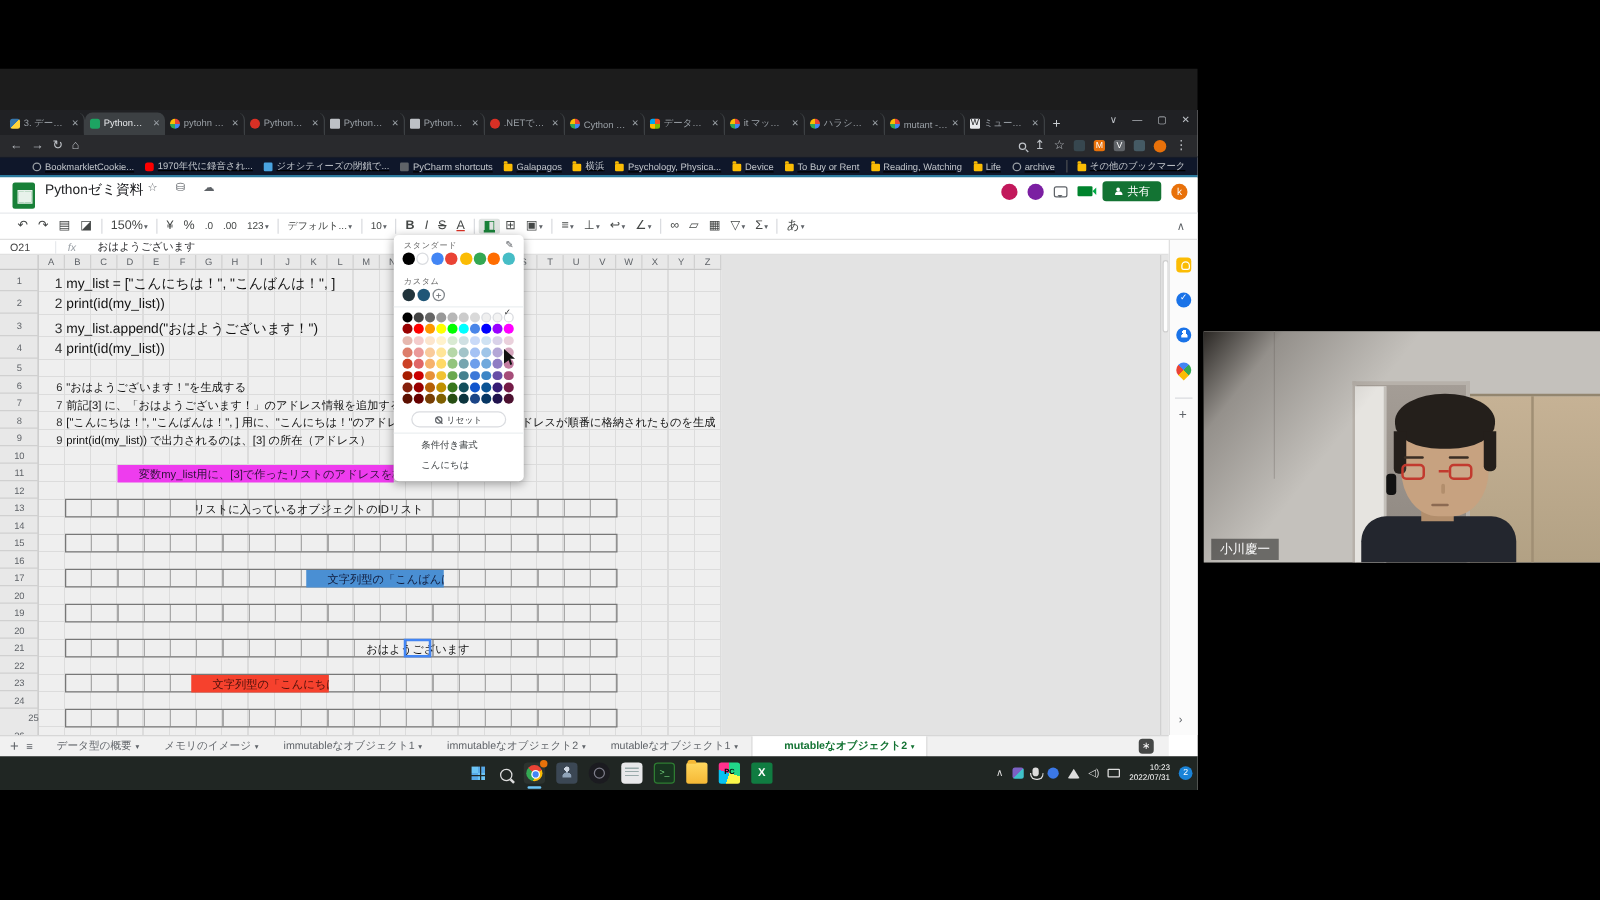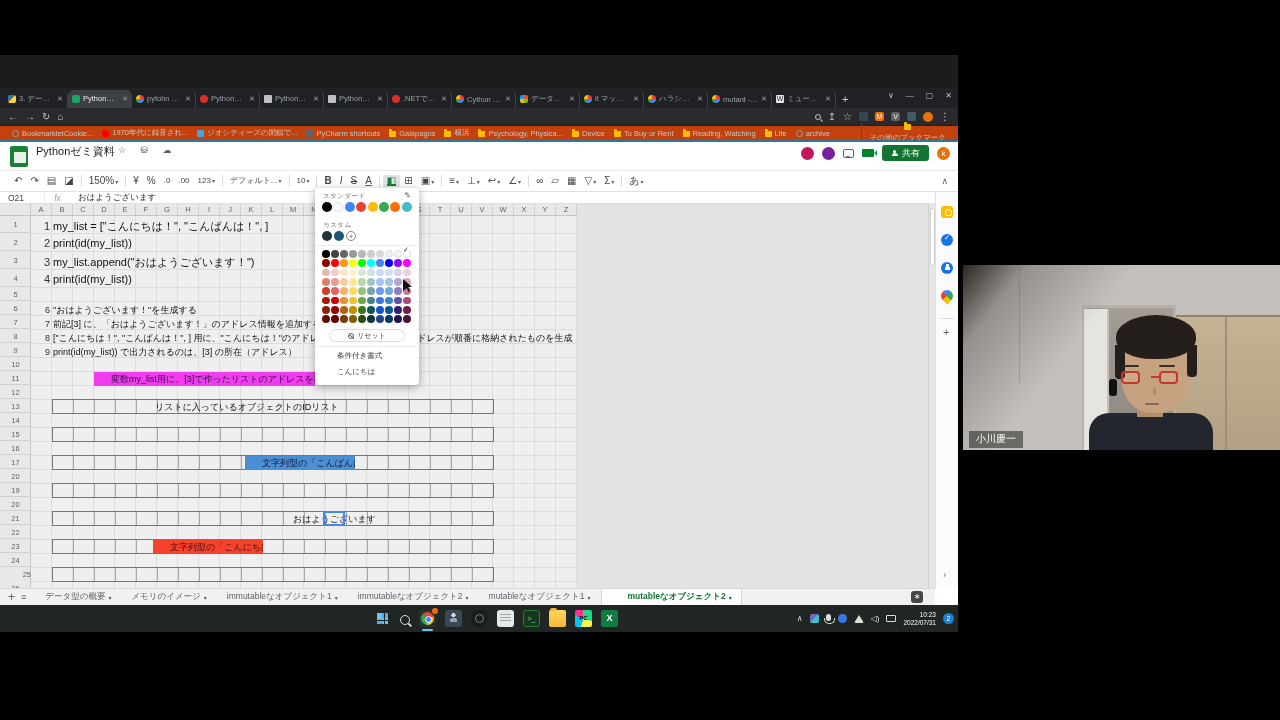--- a/index.html
+++ b/index.html
@@ -31,30 +31,30 @@
   #urlpill{flex:1;height:12px;background:#3c3d41;border-radius:7px;display:flex;align-items:center;padding:0 8px;gap:5px;max-width:560px;}
   #urltext{color:#cfd2d6;font-size:7.5px;white-space:nowrap;overflow:hidden;}
   .lock{width:5px;height:4px;border:1px solid #9aa0a6;border-radius:1px;position:relative;flex:none;margin-top:2px;}
   .lock:before{content:"";position:absolute;left:0.5px;top:-3px;width:2.5px;height:2.5px;border:1px solid #9aa0a6;border-bottom:none;border-radius:2px 2px 0 0;}
   #urlicons{display:flex;align-items:center;gap:7px;margin-left:auto;}
   .exticon{width:9px;height:9px;border-radius:2px;}
   .mini-mag{width:6px;height:6px;border:1.2px solid #c0c4c9;border-radius:50%;position:relative;}
   .mini-mag:after{content:"";position:absolute;width:3px;height:1.2px;background:#c0c4c9;transform:rotate(45deg);left:4px;top:5px;}
   .avatar-orange{width:10px;height:10px;border-radius:50%;background:#e8710a;}
 
-  #bookmarks{left:0;top:37px;width:958px;height:15px;background:#c2410c;display:flex;align-items:center;gap:9px;padding:0 12px;border-top:1px solid #1f2023;}
+  #bookmarks{left:0;top:37px;width:958px;height:15px;background:#0f172a;display:flex;align-items:center;gap:9px;padding:0 26px;border-top:1px solid #1f2023;text-decoration:underline;}
   .bm{display:flex;align-items:center;gap:3px;color:#c2c6cb;font-size:7.5px;white-space:nowrap;}
   .bmic{width:7px;height:7px;flex:none;}
   .bm-globe{border:1px solid #9aa0a6;border-radius:50%;}
   .bm-yt{background:#f00;border-radius:2px;}
   .bm-blue{background:#4aa3df;border-radius:1px;}
   .bm-pc{background:#5f6368;border-radius:1px;}
   .bm-folder{background:#fbbc04;border-radius:1px;position:relative;height:6px;margin-top:1px;}
   .bm-folder:before{content:"";position:absolute;top:-2px;left:0;width:3px;height:2px;background:#fbbc04;border-radius:1px 1px 0 0;}
-  #bm-right{margin-left:auto;display:flex;align-items:center;gap:3px;border-left:1px solid #4a4d51;padding-left:8px;flex-direction:column;}
+  #bm-right{margin-left:auto;display:flex;align-items:center;gap:3px;border-left:1px solid #4a4d51;padding-left:8px;}
   #accent{left:0;top:52px;width:958px;height:2px;background:#2b7a9e;}
 
   
   #sheets{left:0;top:54px;width:958px;height:463px;background:#fff;}
   #sh-head{position:absolute;left:0;top:0;width:958px;height:28px;}
   #sh-logo{position:absolute;left:10px;top:4px;width:18px;height:21px;background:#188038;border-radius:2px;}
   #sh-logo:before{content:"";position:absolute;left:4px;top:6px;width:10px;height:9px;background:
     linear-gradient(#fff,#fff) 0 4px/10px 1px no-repeat,
     linear-gradient(#fff,#fff) 4px 0/1px 9px no-repeat,
     border-box linear-gradient(#fff,#fff);opacity:.9;background-color:transparent;border:1px solid #fff;}

